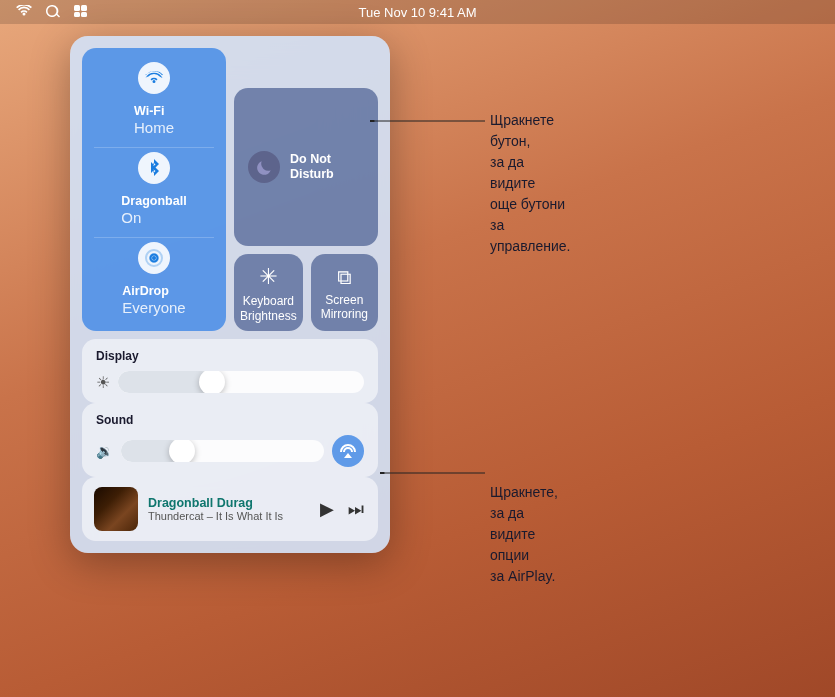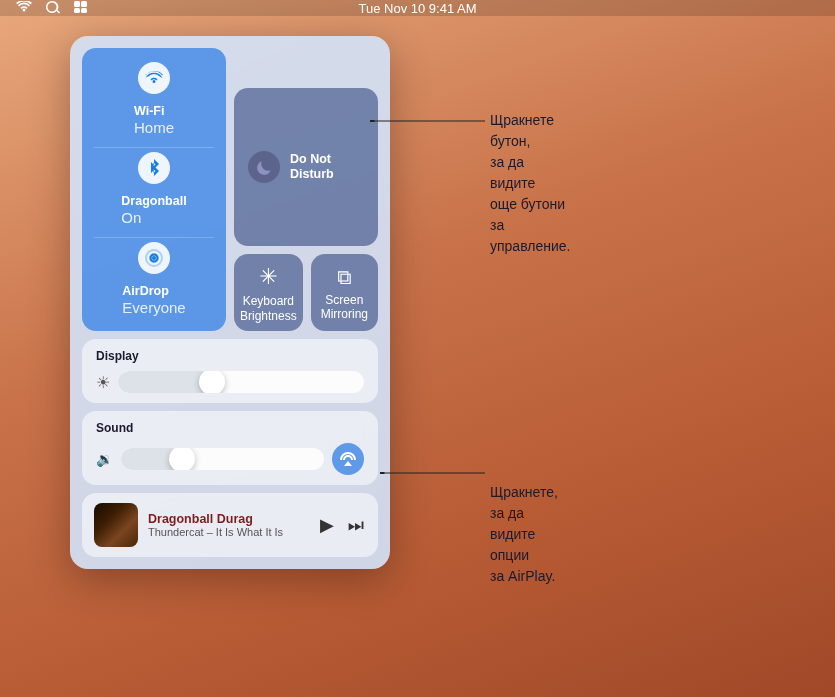--- a/index.html
+++ b/index.html
@@ -12,21 +12,21 @@
       position: relative;
       overflow: hidden;
     }
 
     
     .menubar {
       position: absolute;
       top: 0;
       left: 0;
       right: 0;
-      height: 16px;
+      height: 24px;
       background: rgba(0,0,0,0.15);
       display: flex;
       align-items: center;
       justify-content: center;
       padding: 0 16px;
     }
     .menubar-time {
       font-size: 13px;
       font-weight: 500;
       color: #fff;
@@ -181,21 +181,20 @@
       color: #fff;
       text-align: center;
       line-height: 1.2;
     }
 
     
     .slider-section {
       background: rgba(255,255,255,0.55);
       border-radius: 14px;
       padding: 10px 14px;
-      margin-bottom: 8px;
     }
     .slider-label {
       font-size: 12px;
       font-weight: 600;
       color: #1a1a2e;
       margin-bottom: 8px;
     }
     .slider-row {
       display: flex;
       align-items: center;
@@ -276,21 +275,21 @@
       height: 100%;
       background: linear-gradient(135deg, #1a0a00 0%, #3d1e05 35%, #7a4520 65%, #4a2508 100%);
     }
     .now-playing-info {
       flex: 1;
       min-width: 0;
     }
     .now-playing-title {
       font-size: 12.5px;
       font-weight: 600;
-      color: #7f1d1d;
+      color: #0f766e;
       white-space: nowrap;
       overflow: hidden;
       text-overflow: ellipsis;
     }
     .now-playing-artist {
       font-size: 11px;
       color: #555;
       white-space: nowrap;
       overflow: hidden;
       text-overflow: ellipsis;

